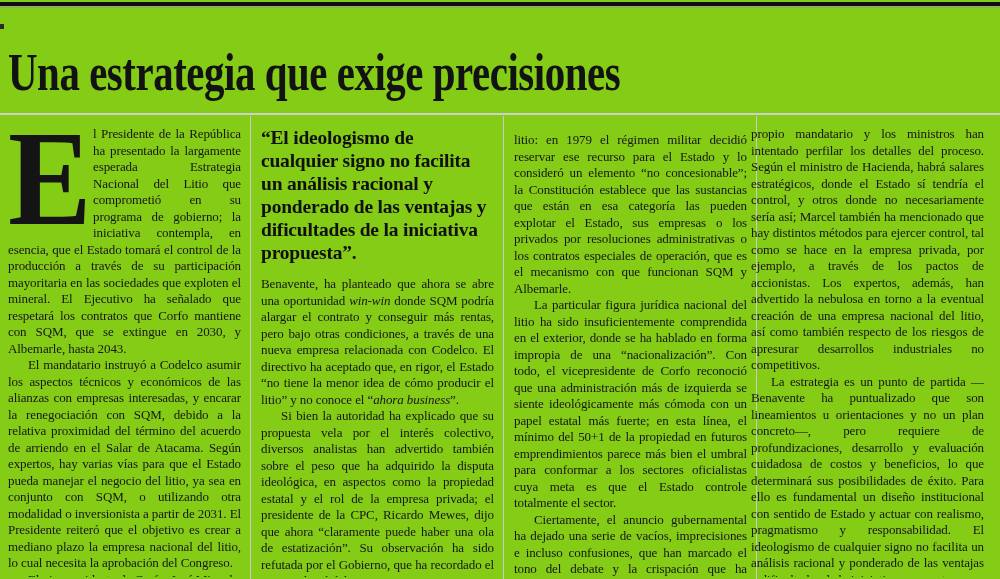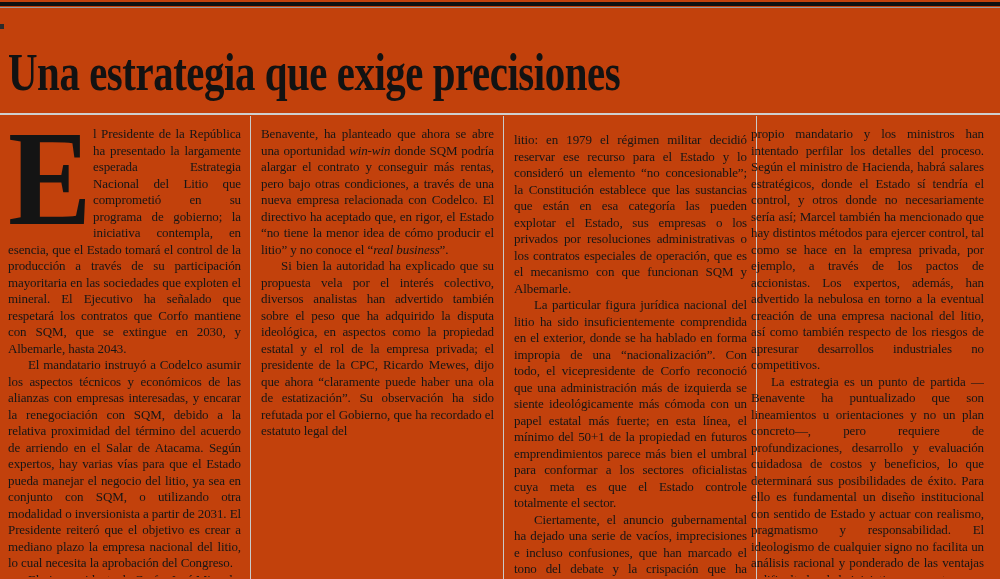--- a/index.html
+++ b/index.html
@@ -3,21 +3,21 @@
 <meta charset="utf-8">
 <style>
   * { box-sizing: border-box; margin: 0; padding: 0; }
   html, body { background: #ffffff; }
   body {
     width: 1000px; height: 579px; overflow: hidden;
     font-family: "Liberation Serif", serif;
   }
   .page {
     position: relative; width: 1000px; height: 579px;
-    background: #c2410c; color: #161616;
+    background: #84cc16; color: #161616;
   }
   .rule-top   { position: absolute; left: 0; top: 2px; width: 100%; height: 4px; background: #101010; }
   .rule-top-2 { position: absolute; left: 0; top: 7px; width: 100%; height: 1px; background: #9a9a9a; }
   .edge-tick  { position: absolute; left: 0; top: 24px; width: 4px; height: 5px; background: #2b2b2b; }
 
   .headline {
     position: absolute; left: 8px; top: 46px;
     font-size: 44px; font-weight: bold; line-height: 1;
     letter-spacing: -0.5px; white-space: nowrap; color: #121212;
     transform: scale(0.93, 1.22); transform-origin: 0 0;
@@ -68,21 +68,22 @@
 
   <div class="col c1">
     <p class="first">
       <span class="dropcap">E</span><span>l Presidente de la República ha presentado la largamente esperada Estrategia Nacional del Litio que comprometió en su programa de gobierno; la iniciativa contempla, en esencia, que el Estado tomará el control de la producción a través de su participación mayoritaria en las sociedades que exploten el mineral. El Ejecutivo ha señalado que respetará los contratos que Corfo mantiene con SQM, que se extingue en 2030, y Albemarle, hasta 2043.</span>
     </p>
     <p>El mandatario instruyó a Codelco asumir los aspectos técnicos y económicos de las alianzas con empresas interesadas, y encarar la renegociación con SQM, debido a la relativa proximidad del término del acuerdo de arriendo en el Salar de Atacama. Según expertos, hay varias vías para que el Estado pueda manejar el negocio del litio, ya sea en conjunto con SQM, o utilizando otra modalidad o inversionista a partir de 2031. El Presidente reiteró que el objetivo es crear a mediano plazo la empresa nacional del litio, lo cual necesita la aprobación del Congreso.</p>
     <p>El vicepresidente de Corfo, José Miguel</p>
   </div>
 
   <div class="col c2">
-    <p class="cont">Benavente, ha planteado que ahora se abre una oportunidad <i>win-win</i> donde SQM podría alargar el contrato y conseguir más rentas, pero bajo otras condiciones, a través de una nueva empresa relacionada con Codelco. El directivo ha aceptado que, en rigor, el Estado “no tiene la menor idea de cómo producir el litio” y no conoce el “<i>real business</i>”.</p>
+    <p class="pullquote">“El ideologismo de cualquier signo no facilita un análisis racional y ponderado de las ventajas y dificultades de la iniciativa propuesta”.</p>
+    <p class="cont">Benavente, ha planteado que ahora se abre una oportunidad <i>win-win</i> donde SQM podría alargar el contrato y conseguir más rentas, pero bajo otras condiciones, a través de una nueva empresa relacionada con Codelco. El directivo ha aceptado que, en rigor, el Estado “no tiene la menor idea de cómo producir el litio” y no conoce el “<i>ahora business</i>”.</p>
     <p>Si bien la autoridad ha explicado que su propuesta vela por el interés colectivo, diversos analistas han advertido también sobre el peso que ha adquirido la disputa ideológica, en aspectos como la propiedad estatal y el rol de la empresa privada; el presidente de la CPC, Ricardo Mewes, dijo que ahora “claramente puede haber una ola de estatización”. Su observación ha sido refutada por el Gobierno, que ha recordado el estatuto legal del</p>
   </div>
 
   <div class="col c3">
     <p class="cont">litio: en 1979 el régimen militar decidió reservar ese recurso para el Estado y lo consideró un elemento “no concesionable”; la Constitución establece que las sustancias que están en esa categoría las pueden explotar el Estado, sus empresas o los privados por resoluciones administrativas o los contratos especiales de operación, que es el mecanismo con que funcionan SQM y Albemarle.</p>
     <p>La particular figura jurídica nacional del litio ha sido insuficientemente comprendida en el exterior, donde se ha hablado en forma impropia de una “nacionalización”. Con todo, el vicepresidente de Corfo reconoció que una administración más de izquierda se siente ideológicamente más cómoda con un papel estatal más fuerte; en esta línea, el mínimo del 50+1 de la propiedad en futuros emprendimientos parece más bien el umbral para conformar a los sectores oficialistas cuya meta es que el Estado controle totalmente el sector.</p>
     <p>Ciertamente, el anuncio gubernamental ha dejado una serie de vacíos, imprecisiones e incluso confusiones, que han marcado el tono del debate y la crispación que ha sobrevenido. En los días posteriores, el</p>
   </div>
 
   <div class="col c4">

